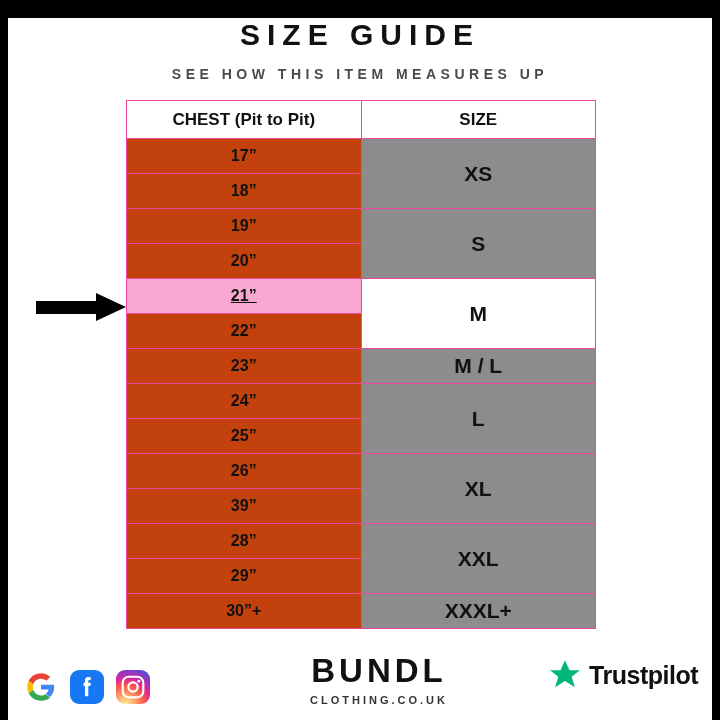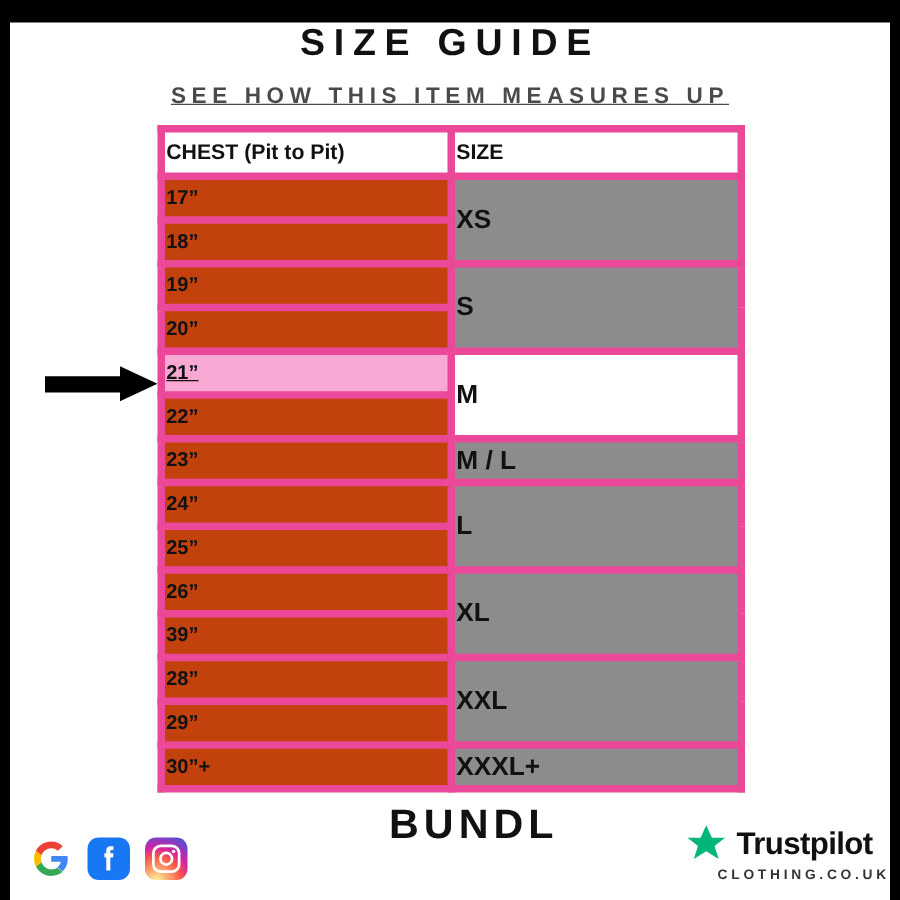--- a/index.html
+++ b/index.html
@@ -31,41 +31,40 @@
   .title {
     text-align: center;
     font-size: 30px;
     font-weight: bold;
     letter-spacing: 7px;
     color: #111111;
     margin-top: 10px;
   }
   .subtitle {
     text-align: center;
-    font-size: 18px;
+    font-size: 14px;
     font-weight: bold;
     letter-spacing: 4.5px;
     color: #4a4a4a;
     margin-top: 14px;
-    text-decoration: underline;
   }
   .table-wrap {
     position: absolute;
     left: 118px;
     top: 82px;
     width: 470px;
   }
   table.size-table {
     border-collapse: collapse;
     width: 470px;
     table-layout: fixed;
   }
   table.size-table td, table.size-table th {
-    border: 6px solid #ec4899;
-    text-align: left;
+    border: 1px solid #ec4899;
+    text-align: center;
     color: #111111;
     font-weight: bold;
     box-sizing: border-box;
   }
   th.head-cell {
     height: 38px;
     font-size: 17px;
     background: #ffffff;
   }
   td.meas {
@@ -151,22 +150,21 @@
     font-size: 33px;
     font-weight: bold;
     letter-spacing: 4px;
     color: #111111;
   }
   .brand-sub {
     font-size: 11px;
     font-weight: bold;
     letter-spacing: 3px;
     color: #333333;
-    margin-top: 16px;
-    text-align: right;
+    margin-top: 4px;
   }
   .trustpilot {
     position: absolute;
     right: 14px;
     bottom: 18px;
     display: flex;
     align-items: center;
     gap: 7px;
   }
   .tp-star {

